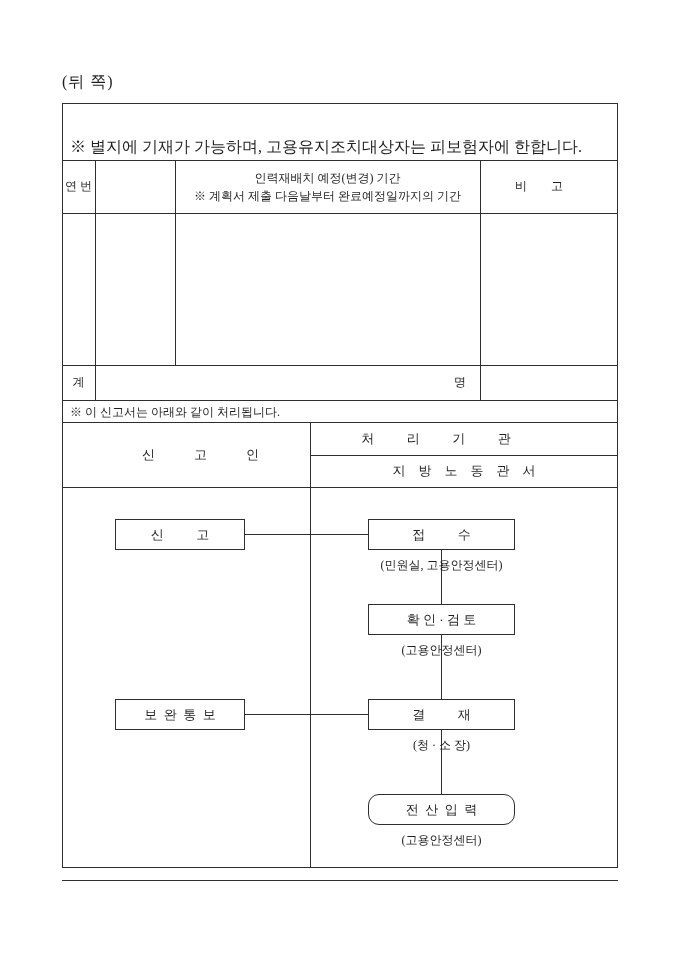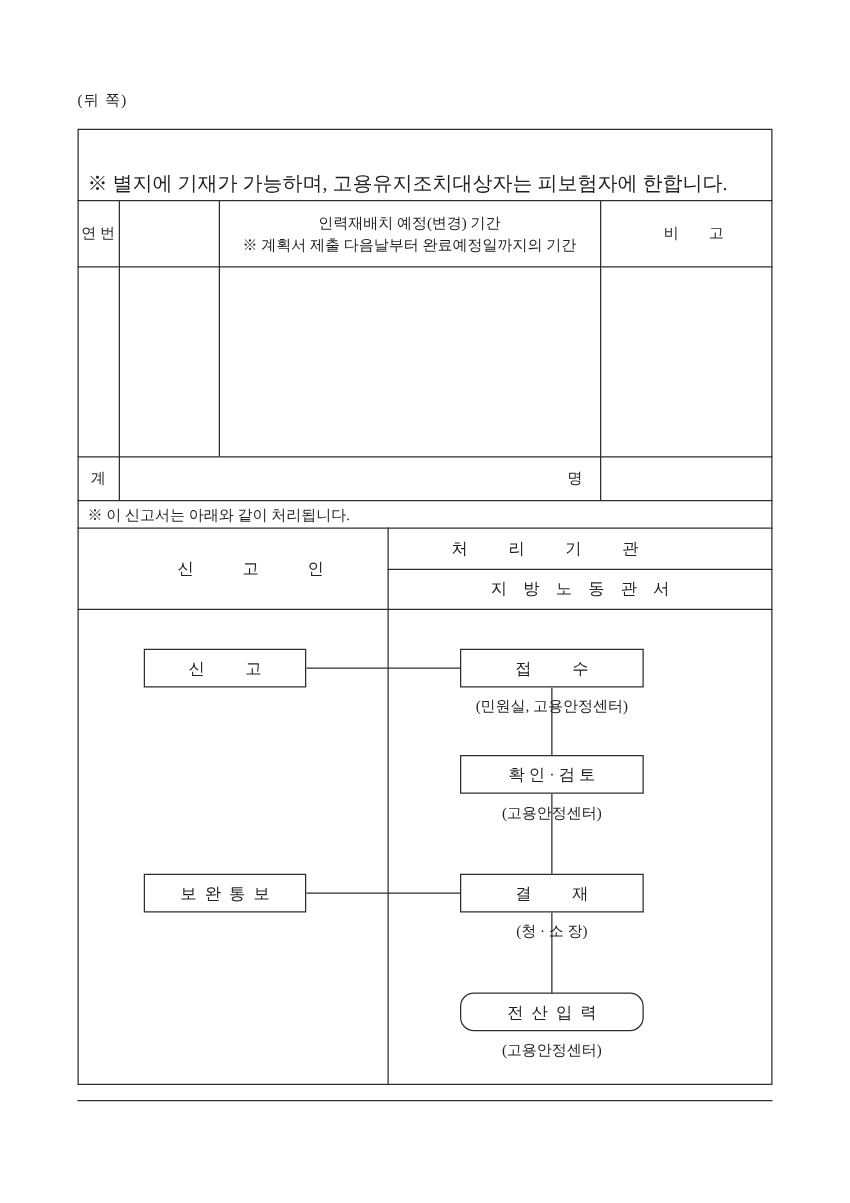--- a/index.html
+++ b/index.html
@@ -12,21 +12,21 @@
   .page { position:relative; width:680px; height:962px; background:#ffffff; overflow:hidden; }
 
   .hline { position:absolute; height:1px; background:#2e2e2e; }
   .vline { position:absolute; width:1px; background:#2e2e2e; }
 
   .outer-border {
     position:absolute; left:62px; top:103px; width:556px; height:765px;
     border:1px solid #2e2e2e; background:transparent;
   }
 
-  .back-label { position:absolute; left:62px; top:72px; font-size:12px; letter-spacing:1px; }
+  .back-label { position:absolute; left:62px; top:72px; font-size:16px; letter-spacing:1px; }
 
   .form-title {
     position:absolute; left:62px; top:111px; width:556px;
     text-align:center; font-size:13px; font-weight:bold; letter-spacing:1px;
   }
   .form-note { position:absolute; left:70px; top:137px; font-size:16px; }
 
   .cell {
     position:absolute; display:flex; align-items:center; justify-content:center;
     font-size:12px; text-align:center; white-space:pre;
@@ -68,21 +68,21 @@
   <div class="hline" style="left:62px; top:213px; width:556px;"></div>
   <div class="vline" style="left:95px; top:160px; height:240px;"></div>
   <div class="vline" style="left:175px; top:160px; height:205px;"></div>
   <div class="vline" style="left:480px; top:160px; height:240px;"></div>
 
   <div class="cell" style="left:62px; top:160px; width:33px; height:53px;">연 번</div>
   <div class="cell cell-col" style="left:175px; top:160px; width:305px; height:53px;">
     <span>인력재배치 예정(변경) 기간</span>
     <span>※ 계획서 제출 다음날부터 완료예정일까지의 기간</span>
   </div>
-  <div class="cell" style="left:496px; top:160px; width:118px; height:53px;">비        고</div>
+  <div class="cell" style="left:480px; top:160px; width:118px; height:53px;">비        고</div>
 
   <div style="position:absolute; left:62px; top:213px; width:556px; height:152px;"></div>
 
   <div class="hline" style="left:62px; top:365px; width:556px;"></div>
   <div class="cell" style="left:62px; top:365px; width:33px; height:35px;">계</div>
   <div class="total-unit-cell" style="left:95px; top:365px; width:385px; height:35px;">명</div>
   <div class="hline" style="left:62px; top:400px; width:556px;"></div>
 
   <div class="process-note">※ 이 신고서는 아래와 같이 처리됩니다.</div>
   <div class="hline" style="left:62px; top:422px; width:556px;"></div>

